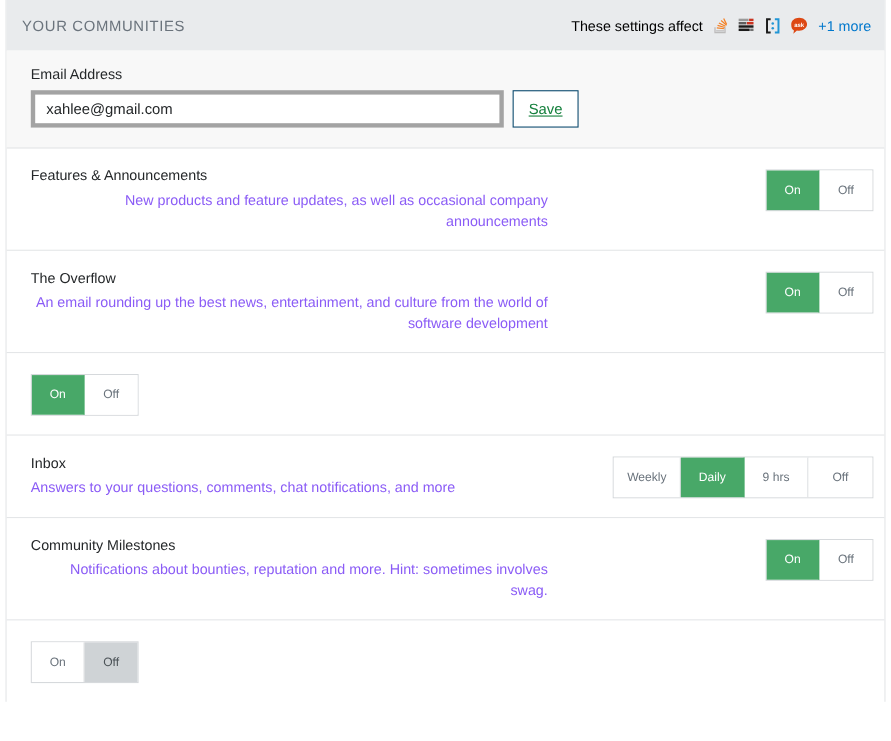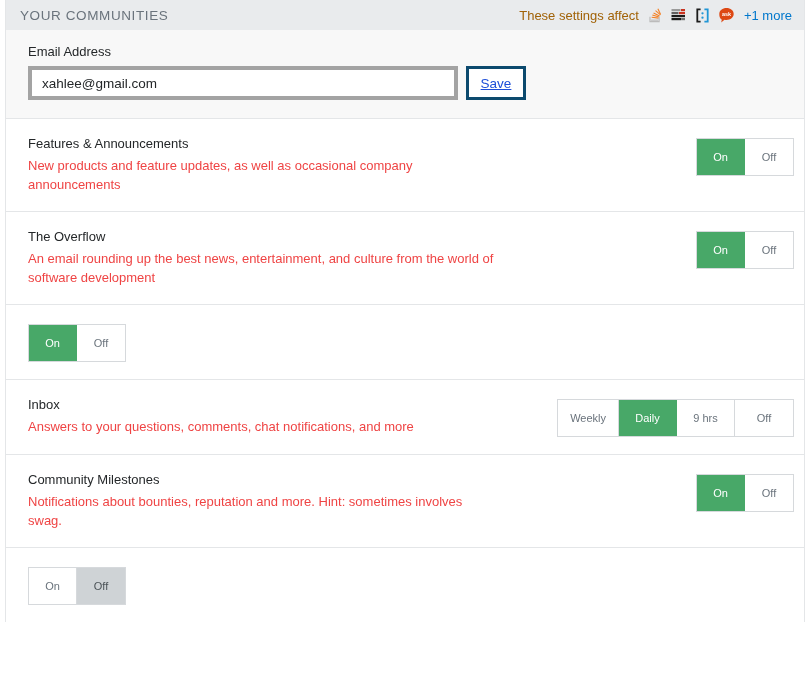--- a/index.html
+++ b/index.html
@@ -22,21 +22,21 @@
     width: 800px;
     margin: 0 0 0 5px;
     border-left: 1px solid #e4e6e8;
     border-right: 1px solid #e4e6e8;
     box-sizing: border-box;
     background: #ffffff;
   }
 
   
   .panel-header {
-    height: 30px;
+    height: 46px;
     background: #e9ebed;
     display: flex;
     align-items: center;
     justify-content: space-between;
     padding: 0 12px 0 14px;
     box-sizing: border-box;
   }
   .panel-title {
     font-size: 13.5px;
     letter-spacing: 0.6px;
@@ -44,21 +44,21 @@
     font-weight: 400;
     white-space: nowrap;
   }
   .affect-wrap {
     display: flex;
     align-items: center;
     gap: 7px;
   }
   .affect-label {
     font-size: 13px;
-    color: #a16207;
+    color: #000000;
     white-space: nowrap;
   }
   .site-icon {
     display: inline-block;
     width: 17px;
     height: 17px;
     position: relative;
     flex: 0 0 auto;
   }
   .site-icon svg { display: block; }
@@ -98,22 +98,22 @@
     font-size: 13.5px;
     color: #242729;
     border-radius: 0;
     outline: none;
   }
   .save-btn {
     width: 60px;
     height: 34px;
     box-sizing: border-box;
     background: #ffffff;
-    border: 3px solid #0c4a6e;
-    color: #1d4ed8;
+    border: 1px solid #0c4a6e;
+    color: #15803d;
     font-family: "Liberation Sans", sans-serif;
     font-size: 13.5px;
     cursor: pointer;
     border-radius: 0;
     padding: 0;
     text-decoration: underline;
   }
 
   
   .setting-row {
@@ -131,23 +131,24 @@
   }
   .setting-title {
     font-weight: normal;
     font-size: 13px;
     color: #242729;
     margin-bottom: 4px;
     line-height: 16px;
   }
   .setting-desc {
     font-size: 13px;
-    color: #ef4444;
+    color: #8b5cf6;
     line-height: 19px;
     max-width: 470px;
+    text-align: right;
   }
 
   
   .toggle-group {
     display: flex;
     flex: 0 0 auto;
     border: 1px solid #d6d9dc;
     background: #ffffff;
     margin-right: 10px;
     margin-top: 2px;

